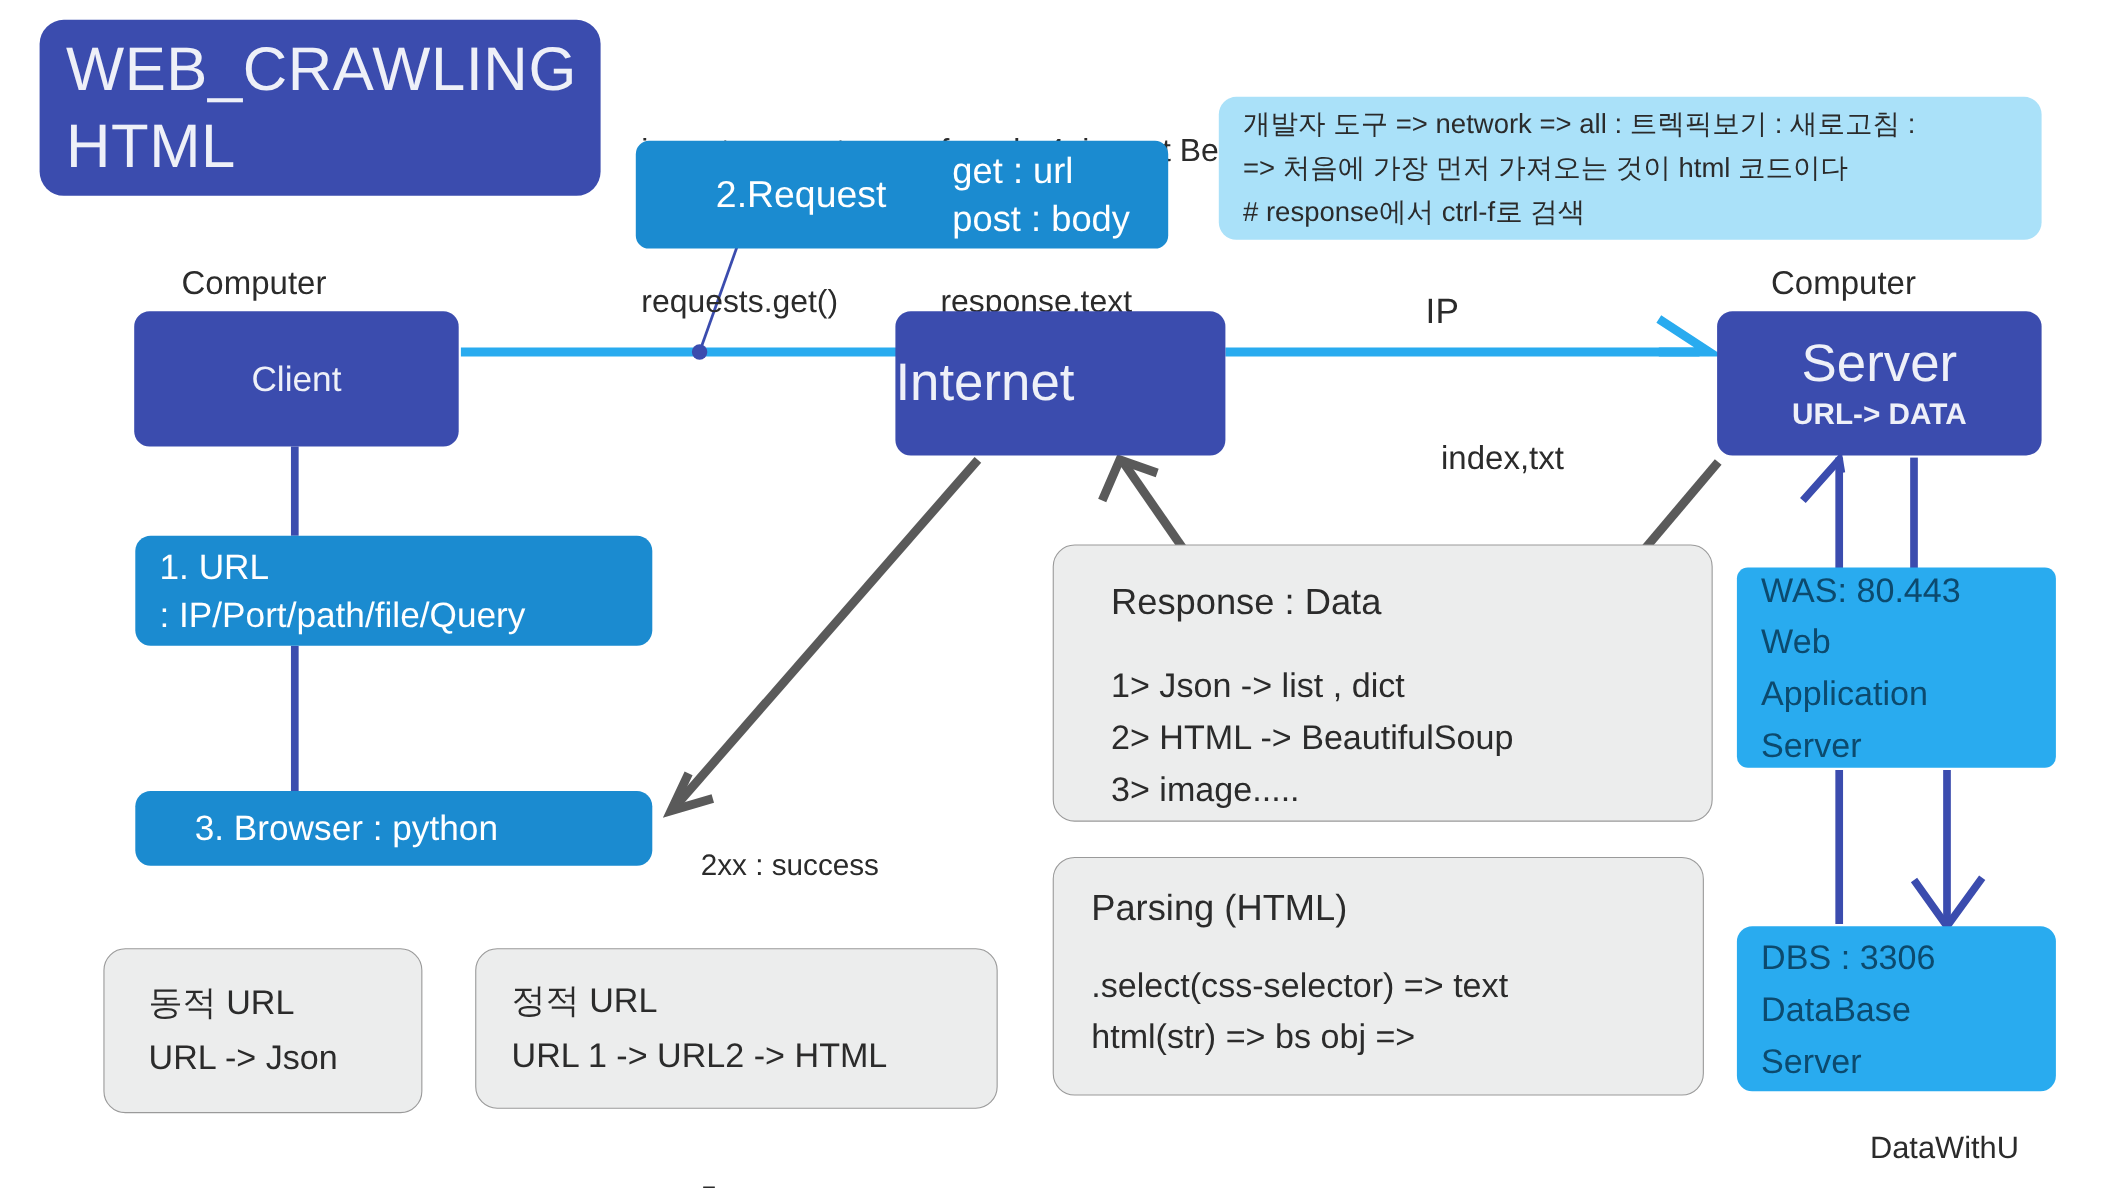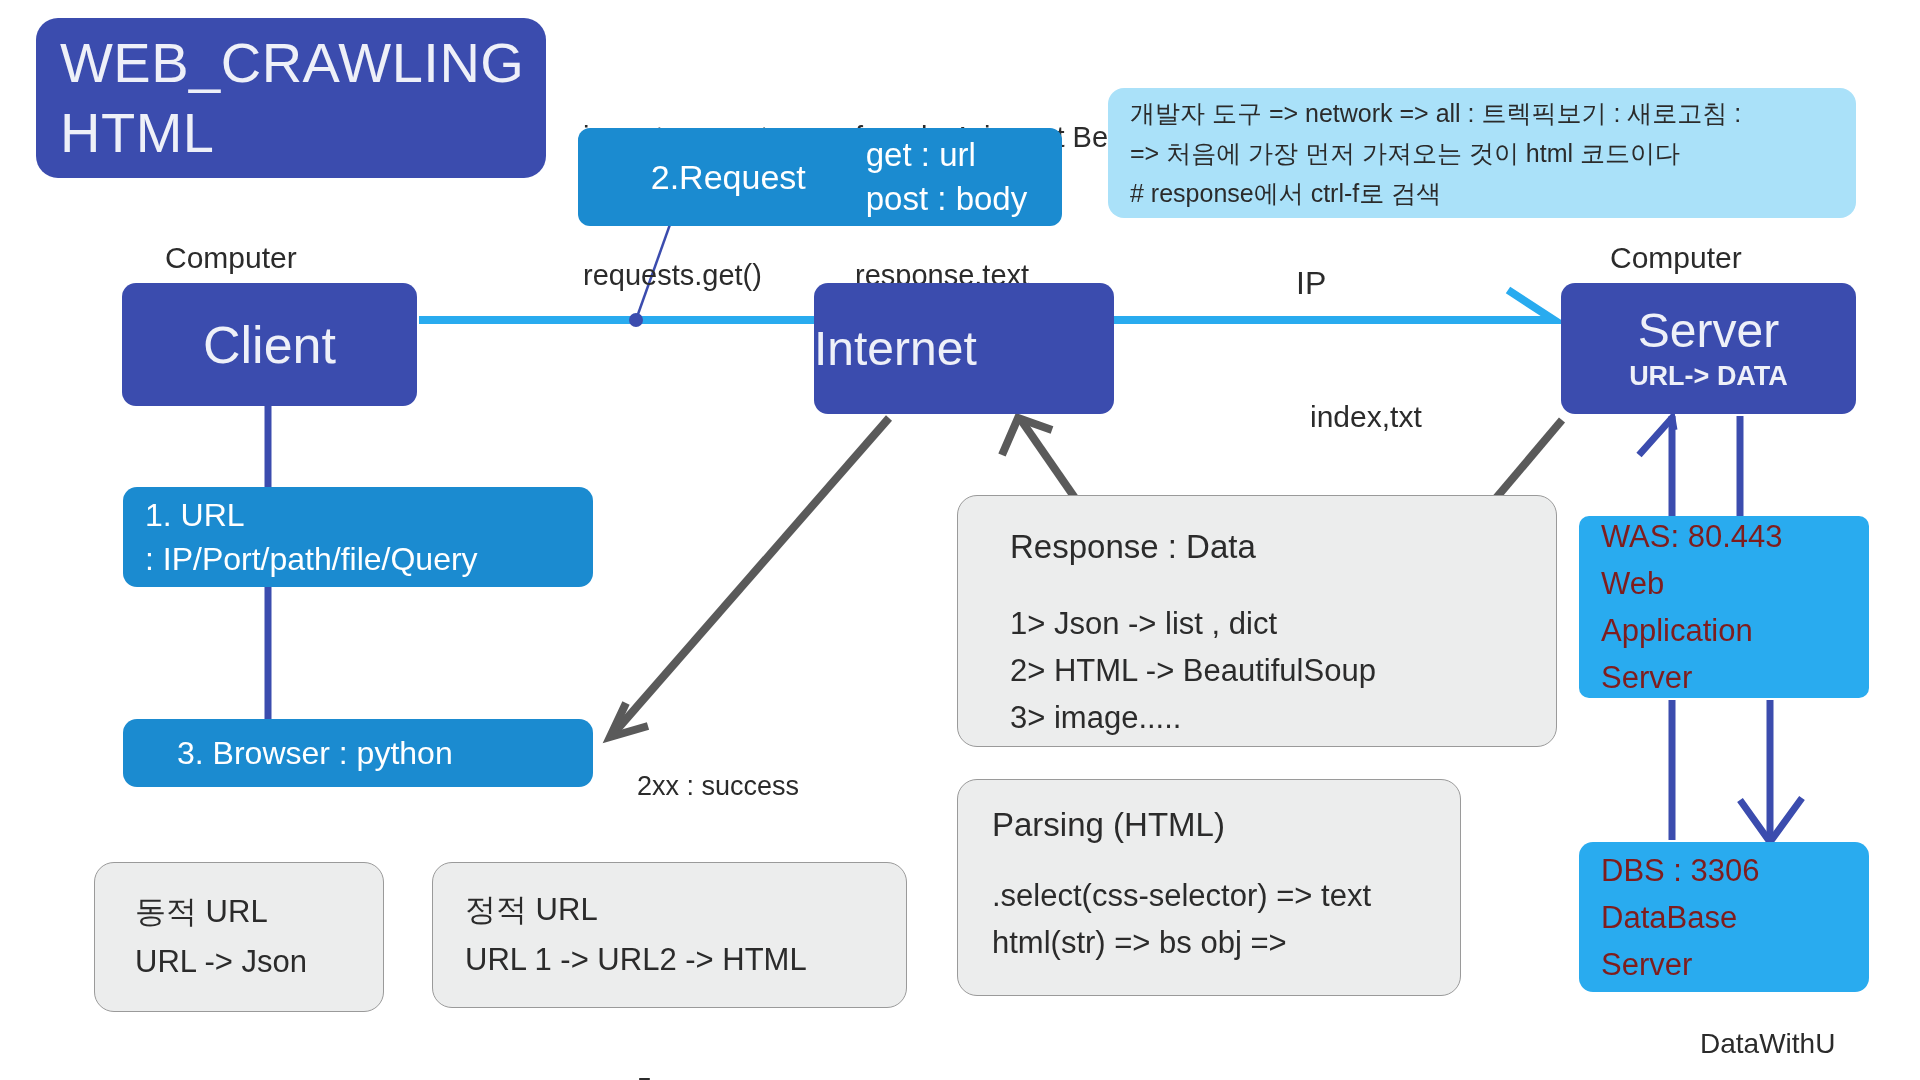--- a/index.html
+++ b/index.html
@@ -31,21 +31,21 @@
   .box-navy {
     background: #3b4cae;
     color: #eef0f8;
   }
   .box-blue {
     background: #1b8bd0;
     color: #ffffff;
   }
   .box-lightblue {
     background: #29abef;
-    color: #7f1d1d;
+    color: #0c4a6e;
   }
   .box-cyan {
     background: #aae1f9;
     color: #2b2b2b;
   }
   .box-gray {
     background: #eceded;
     color: #2b2b2b;
     border: 1.5px solid #9a9a9a;
     border-radius: 20px;
@@ -83,21 +83,21 @@
   }
   #devtools-box .l { font-size: 25px; line-height: 40px; }
 
   #label-computer-left { left: 165px; top: 241px; font-size: 30px; }
   #label-computer-right { left: 1610px; top: 241px; font-size: 30px; }
 
   #client-box {
     left: 122px; top: 283px; width: 295px; height: 123px;
     align-items: center;
   }
-  #client-box .l { font-size: 52px; }
+  #client-box .l { font-size: 32px; }
 
   #internet-box {
     left: 814px; top: 283px; width: 300px; height: 131px;
     align-items: flex-start;
   }
   #internet-box .l { font-size: 48px; }
 
   #server-box {
     left: 1561px; top: 283px; width: 295px; height: 131px;
     align-items: center; justify-content: center;
@@ -124,21 +124,21 @@
 
   #response-box {
     left: 915px; top: 495px; width: 600px; height: 252px;
     padding: 0 0 0 52px; justify-content: flex-start;
   }
   #response-box .hd { font-size: 33px; margin-top: 32px; }
   #response-box .l { font-size: 31px; line-height: 47px; }
   #response-box .gap { height: 34px; }
 
   #parsing-box {
-    left: 915px; top: 779px; width: 504px; height: 217px;
+    left: 915px; top: 779px; width: 592px; height: 217px;
     padding: 0 0 0 34px; justify-content: flex-start;
   }
   #parsing-box .hd { font-size: 33px; margin-top: 26px; }
   #parsing-box .l { font-size: 31px; line-height: 47px; }
   #parsing-box .gap { height: 28px; }
 
   #was-box {
     left: 1579px; top: 516px; width: 290px; height: 182px;
     padding-left: 22px; border-radius: 10px;
   }

